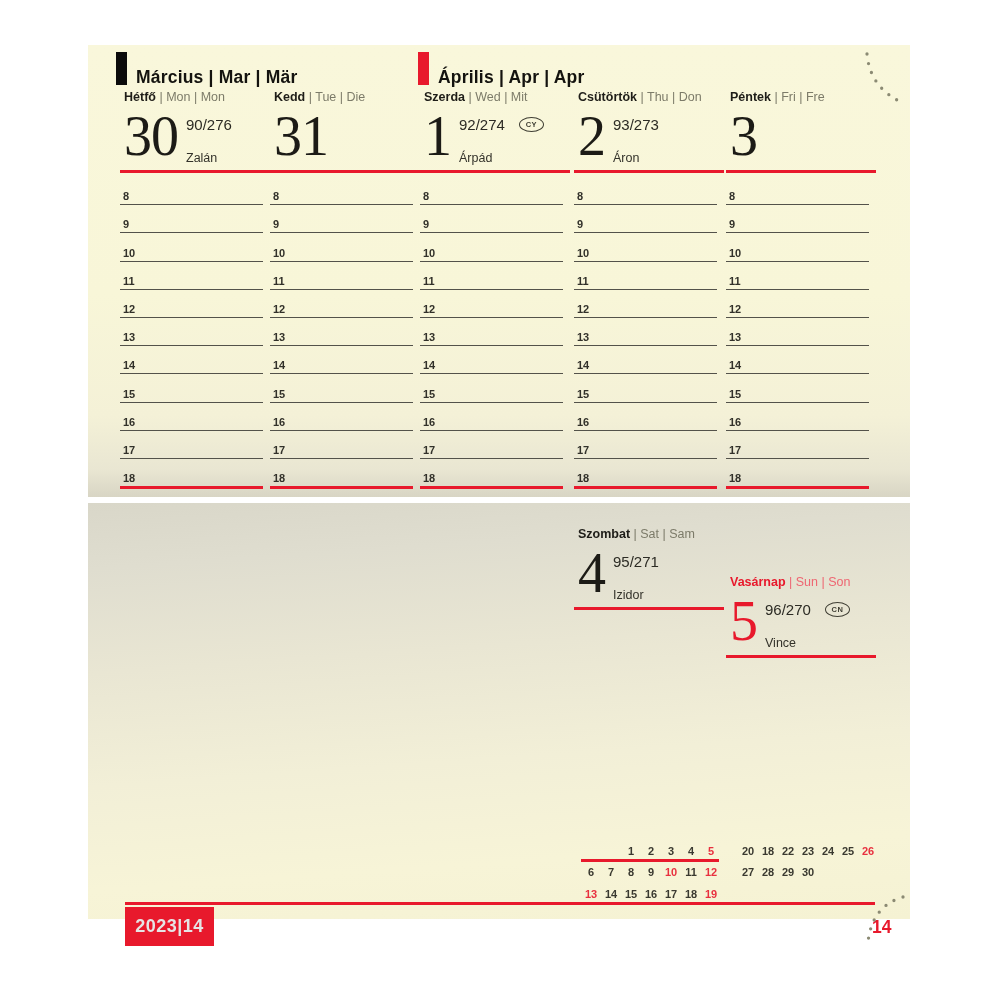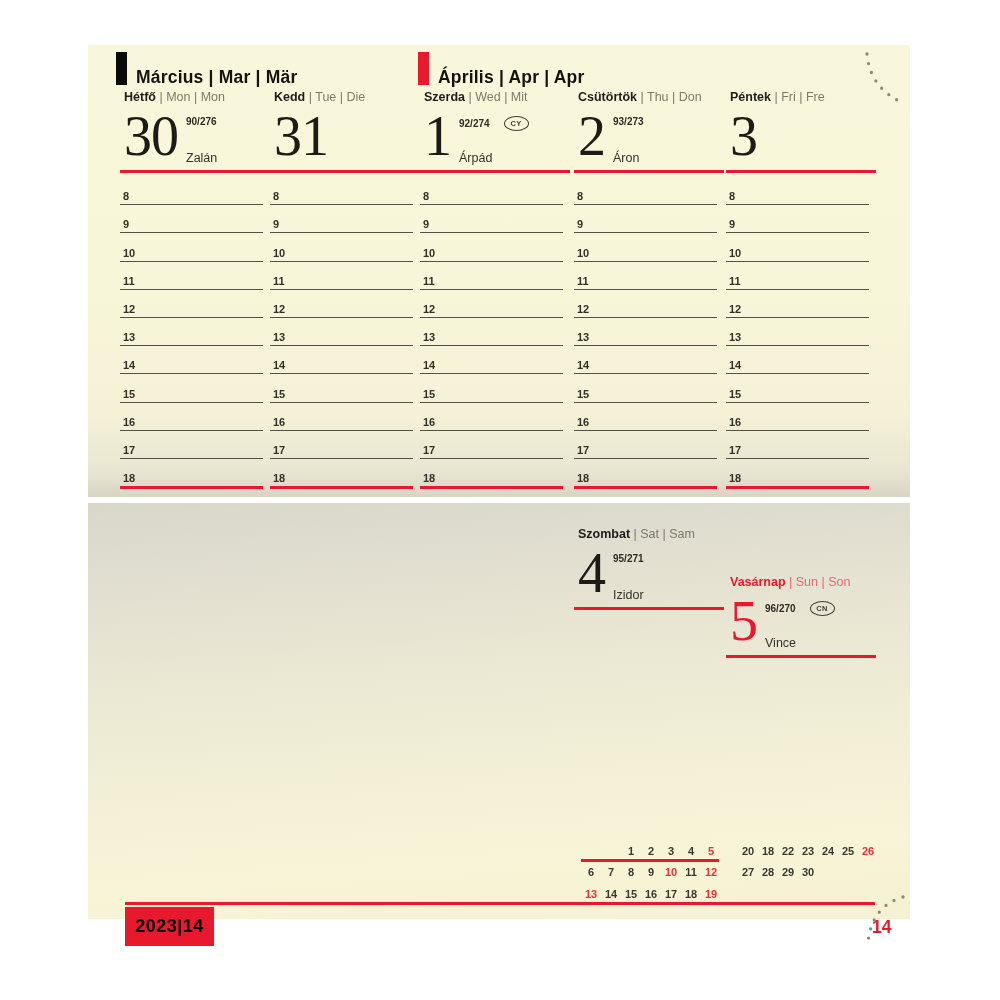--- a/index.html
+++ b/index.html
@@ -17,37 +17,37 @@
   .wd{height:16px;padding-left:4px;font-size:12.5px;white-space:nowrap;}
   .wd-name{font-weight:bold;color:#1e1d18;}
   .wd-intl{color:#7c7b69;}
   .col.holiday .wd-name{color:#e8192c;}
   .col.holiday .wd-intl{color:#ee6672;}
   .numrow{display:flex;height:62px;padding-left:4px;}
   .bignum{font-family:"Liberation Serif",serif;font-size:56px;line-height:60px;color:#1c1b16;letter-spacing:-1px;}
   .col.holiday .bignum{color:#e8192c;}
   .numinfo{display:flex;flex-direction:column;justify-content:space-between;margin-left:8px;padding:10px 0 3px;}
   .ordrow{display:flex;align-items:center;}
-  .ordinal{font-size:10px;font-weight:bold;color:#2c2b24;}
+  .ordinal{font-size:15px;font-weight:normal;color:#2c2b24;}
   .badge{margin-left:14px;width:23px;height:13px;border:1.2px solid #3f3e33;border-radius:50%;
          display:flex;align-items:center;justify-content:center;font-size:7.5px;font-weight:bold;
          color:#3f3e33;letter-spacing:.5px;}
   .names{font-size:12.5px;color:#33322a;white-space:nowrap;}
   .rule{height:3px;background:#e8192c;margin-top:2px;}
   .hours{margin-top:4px;}
   .hour{width:143px;height:27.2px;display:flex;align-items:flex-end;border-bottom:1.6px solid #53524a;}
   .hour:last-child{border-bottom:3px solid #e8192c;}
   .hour span{font-size:11px;font-weight:bold;color:#32312a;padding:0 0 2px 3px;}
   .mini-block{position:absolute;display:grid;grid-template-columns:repeat(7,20px);grid-auto-rows:21.5px;}
   .mini-day{display:flex;align-items:center;justify-content:center;font-size:11px;font-weight:bold;color:#3a3930;}
   .mini-day.red{color:#e8303f;}
   .mini-week-underline{position:absolute;left:493px;top:356px;width:138px;height:2.6px;background:#e8192c;}
   .bottom-rule{position:absolute;left:37px;top:399px;width:750px;height:2.6px;background:#e8192c;}
   .week-box{position:absolute;left:37px;top:404px;width:89px;height:39px;background:#e8192c;
-            display:flex;align-items:center;justify-content:center;color:#000000;font-size:18px;
+            display:flex;align-items:center;justify-content:center;color:#e5e5e5;font-size:18px;
             font-weight:bold;letter-spacing:.5px;}
   .page-num{position:absolute;left:784px;top:414px;font-size:17.5px;font-weight:bold;color:#e8192c;}
   .dots-overlay{position:absolute;left:0;top:0;width:1000px;height:1000px;pointer-events:none;}
 </style>
 </head>
 <body>
 
 <div class="stage">
 
   <div class="page page-top">

